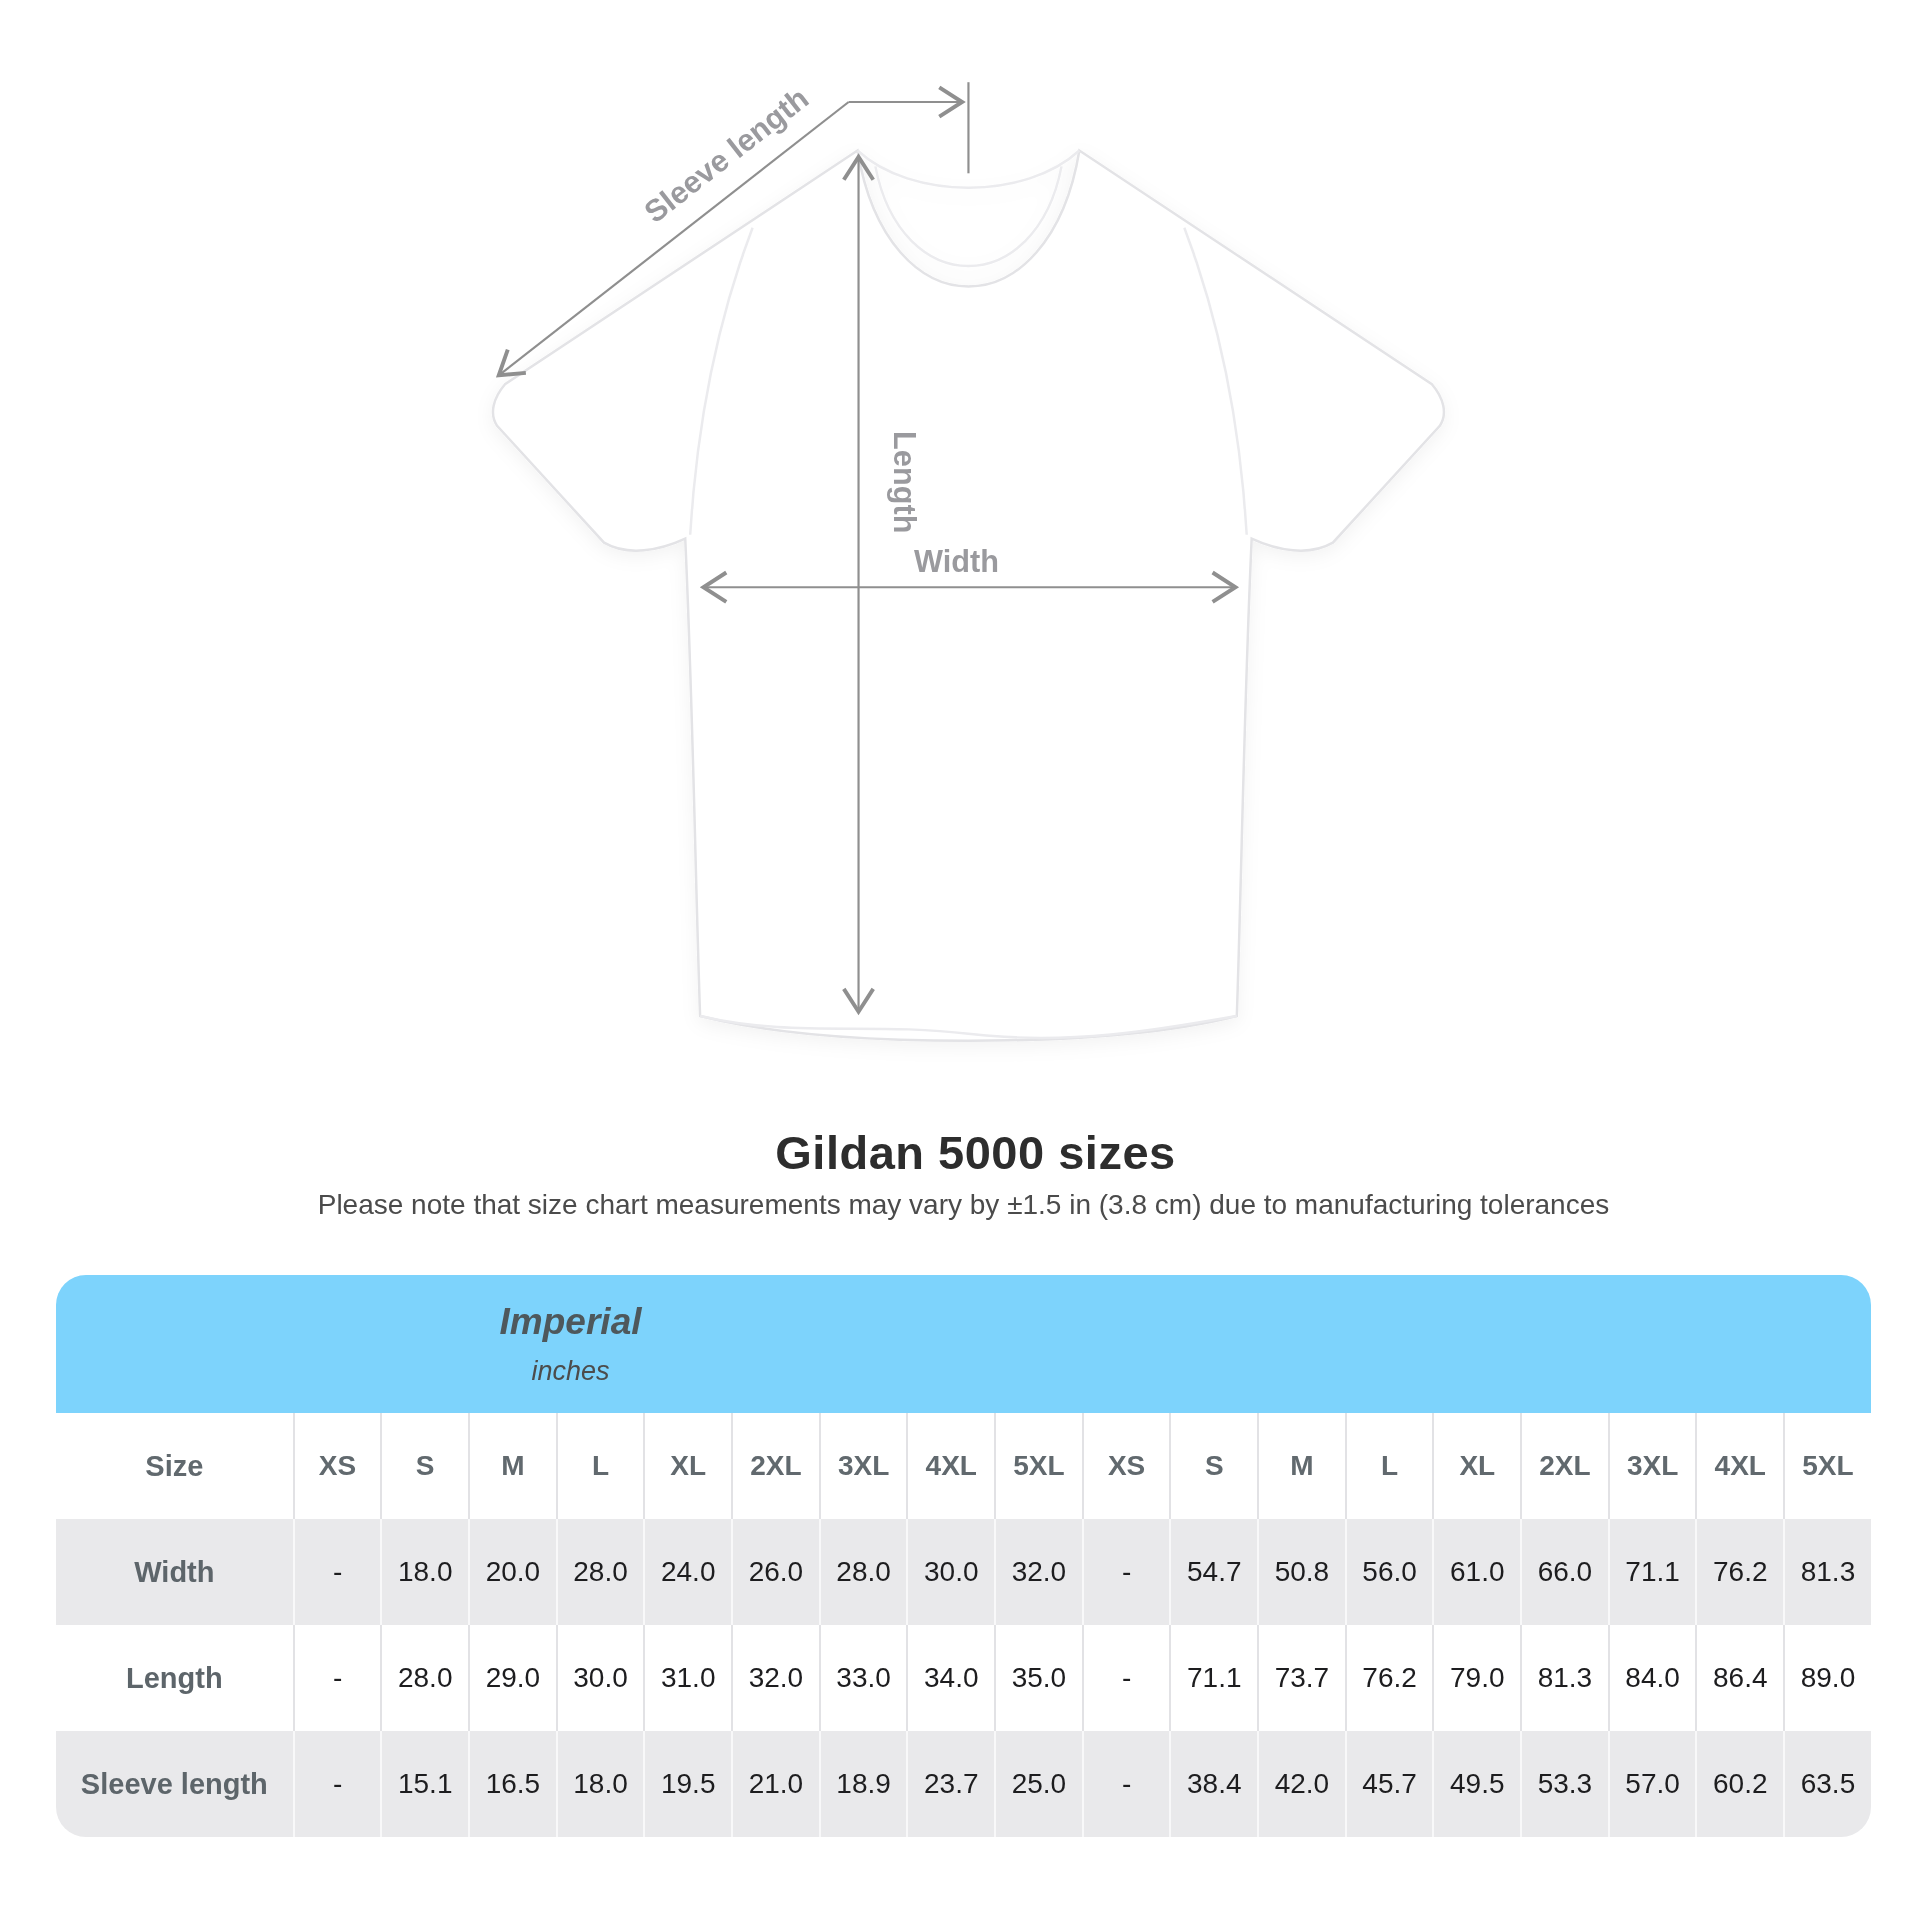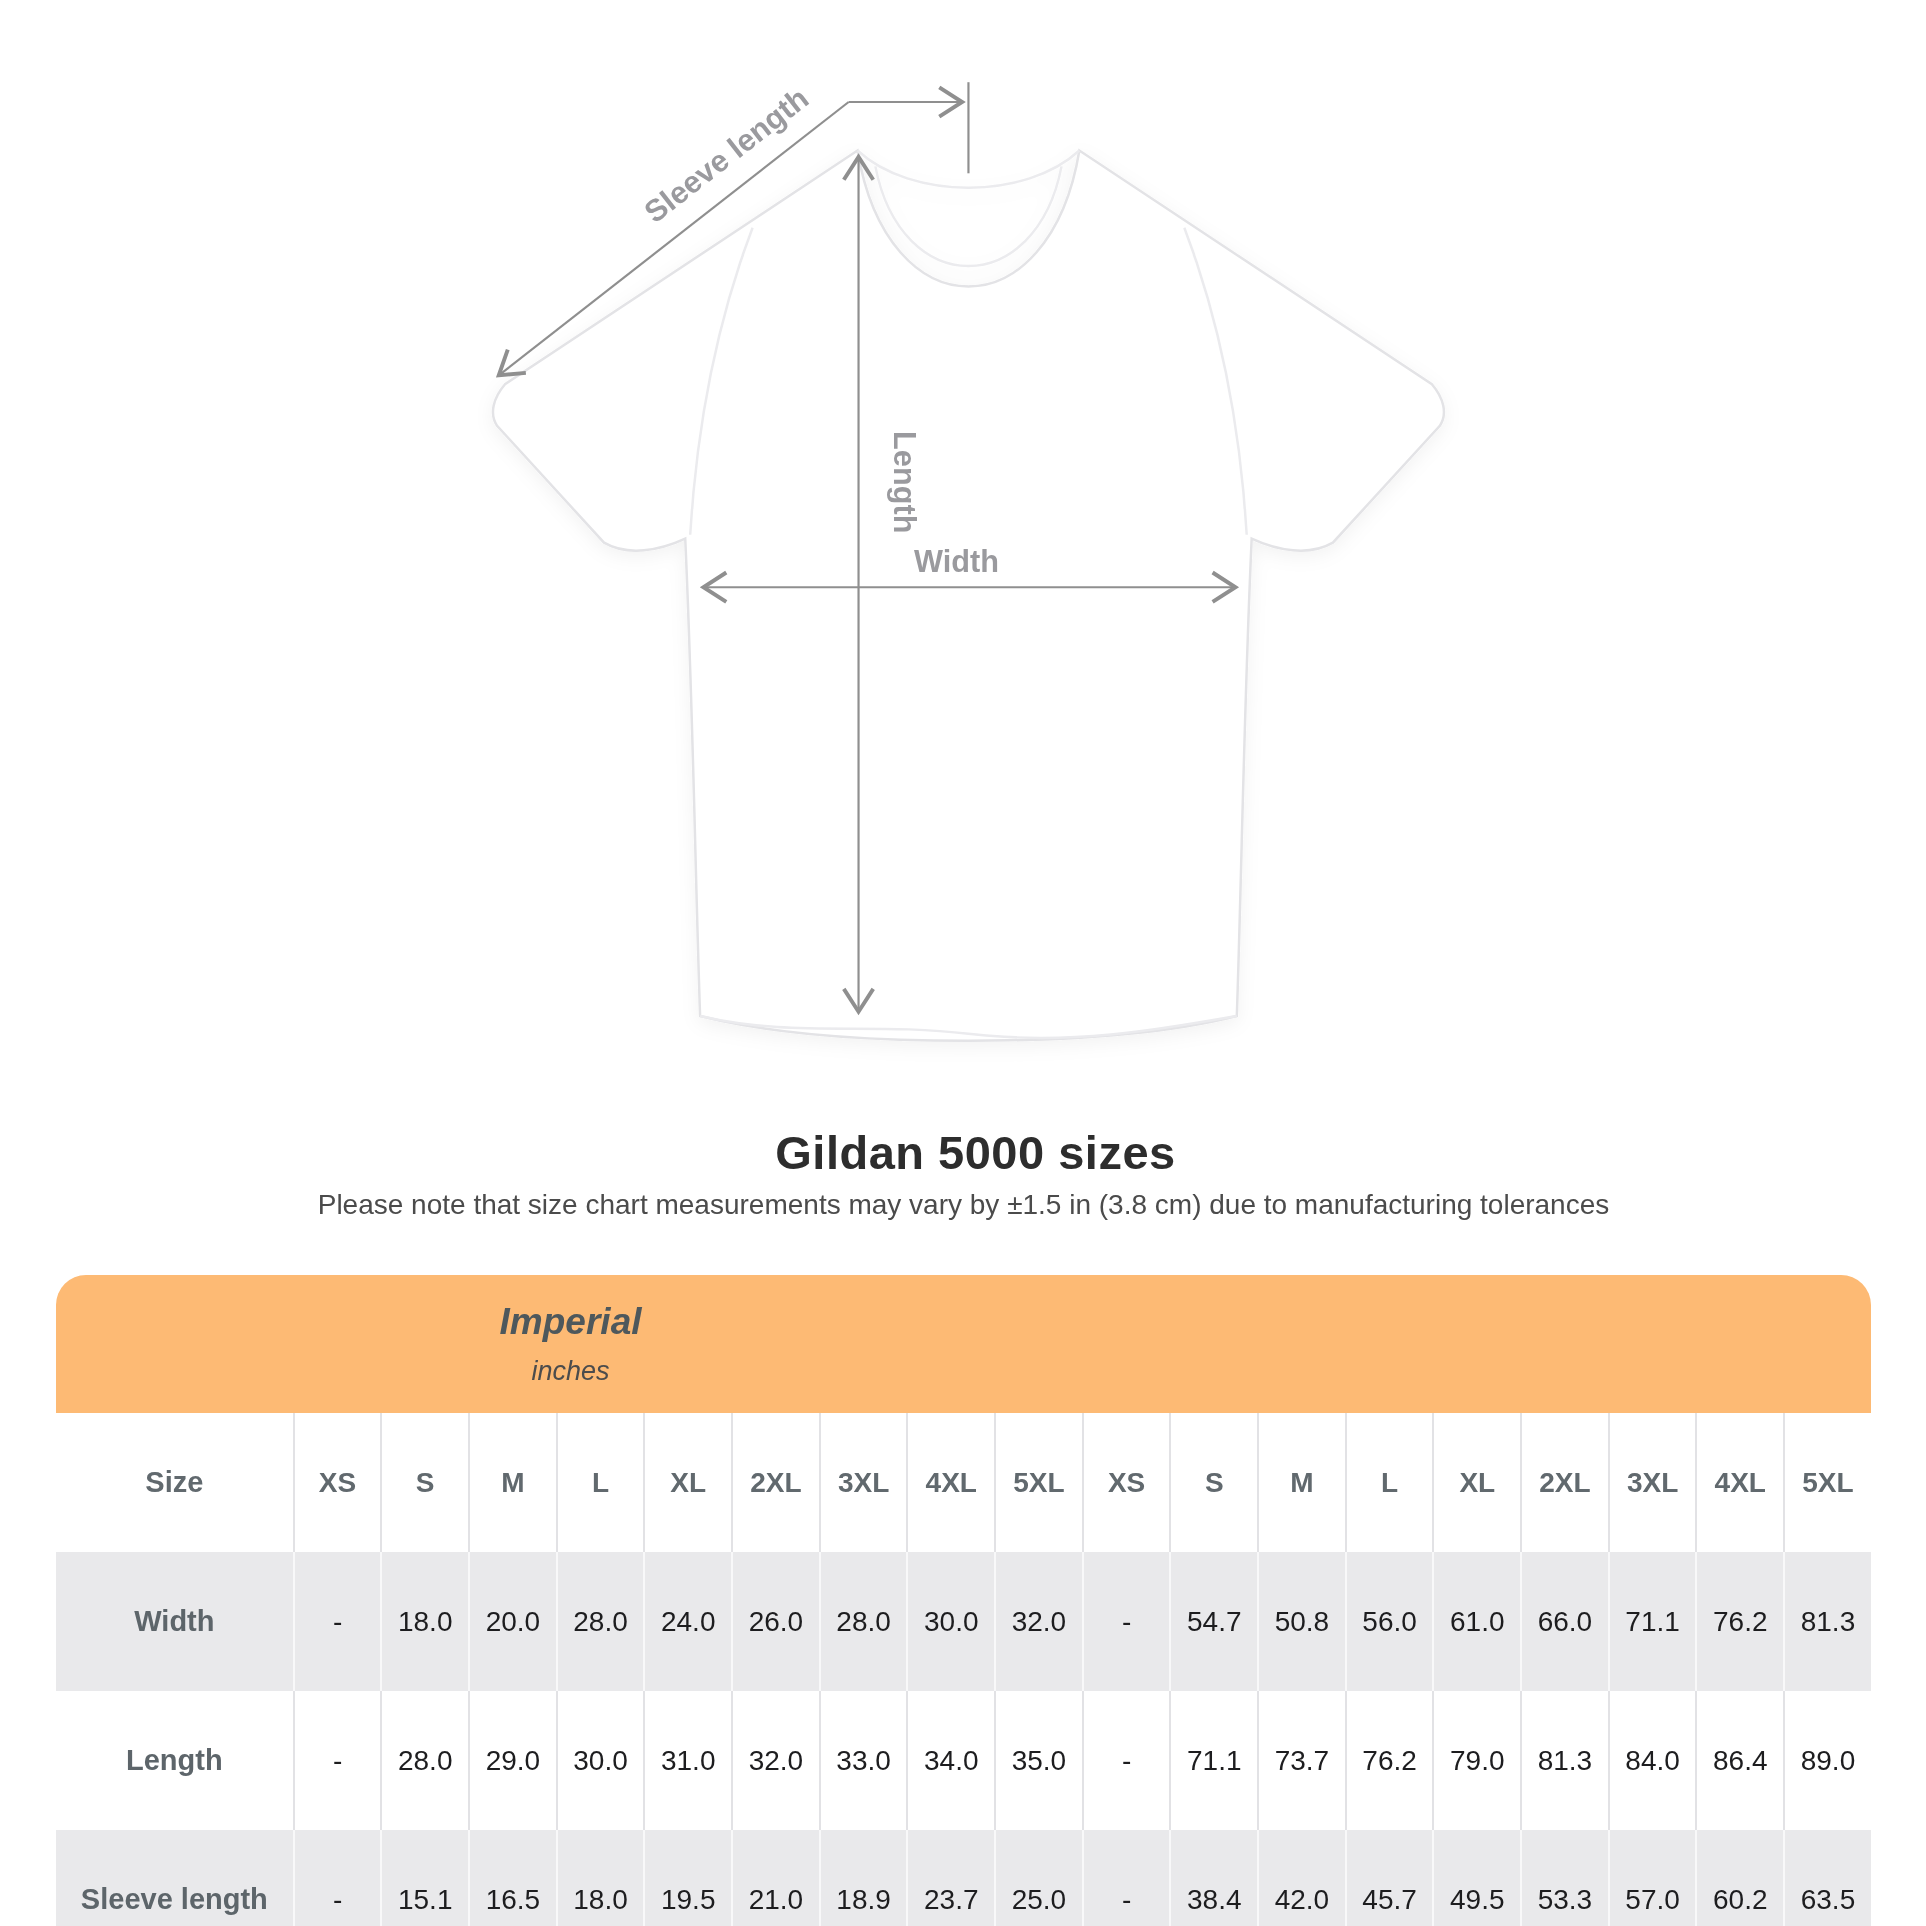--- a/index.html
+++ b/index.html
@@ -6,27 +6,27 @@
   body{width:1927px;height:1927px;position:relative;font-family:"Liberation Sans",sans-serif;overflow:hidden;}
 
   .figure{position:absolute;left:0;top:0;}
 
   .title{position:absolute;left:12px;top:1125px;width:100%;text-align:center;margin:0;
          font-size:47px;font-weight:bold;color:#2d2d2d;letter-spacing:0.5px;}
   .subtitle{position:absolute;left:0;top:1189px;width:100%;text-align:center;margin:0;
          font-size:28px;color:#4b4b4b;}
 
   .size-table{position:absolute;left:56px;top:1275px;width:1815px;}
-  .thead{display:flex;height:138px;background:#fdba74;border-radius:30px 30px 0 0;}
+  .thead{display:flex;height:138px;background:#7dd3fc;border-radius:30px 30px 0 0;}
   .ugroup{width:56.7%;display:flex;flex-direction:column;align-items:center;justify-content:center;gap:13px;}
   .ugroup.metric{width:43.3%;}
   .uname{font-size:37px;font-weight:bold;font-style:italic;color:#4e585c;}
   .uunit{font-size:27px;font-style:italic;color:#4c4c4c;}
 
-  .row{display:flex;height:139px;}
+  .row{display:flex;height:106px;}
   .row-white{background:#ffffff;}
   .row-gray{background:#e9e9eb;}
   .row-last{border-radius:0 0 30px 30px;}
   .cell{flex:0 0 4.831%;display:flex;align-items:center;justify-content:center;
         font-size:28px;color:#1d1d1f;border-left:2px solid #e2e2e5;box-sizing:border-box;}
   .row-gray .cell{border-left-color:#f8f8f9;}
   .cell.label{flex:0 0 13.042%;border-left:none;font-weight:bold;color:#5d656a;font-size:29px;}
   .row-sizes .cell{font-weight:bold;color:#61696e;}
 
   .dim{stroke:#8f8f8f;stroke-width:2.2;fill:none;}

